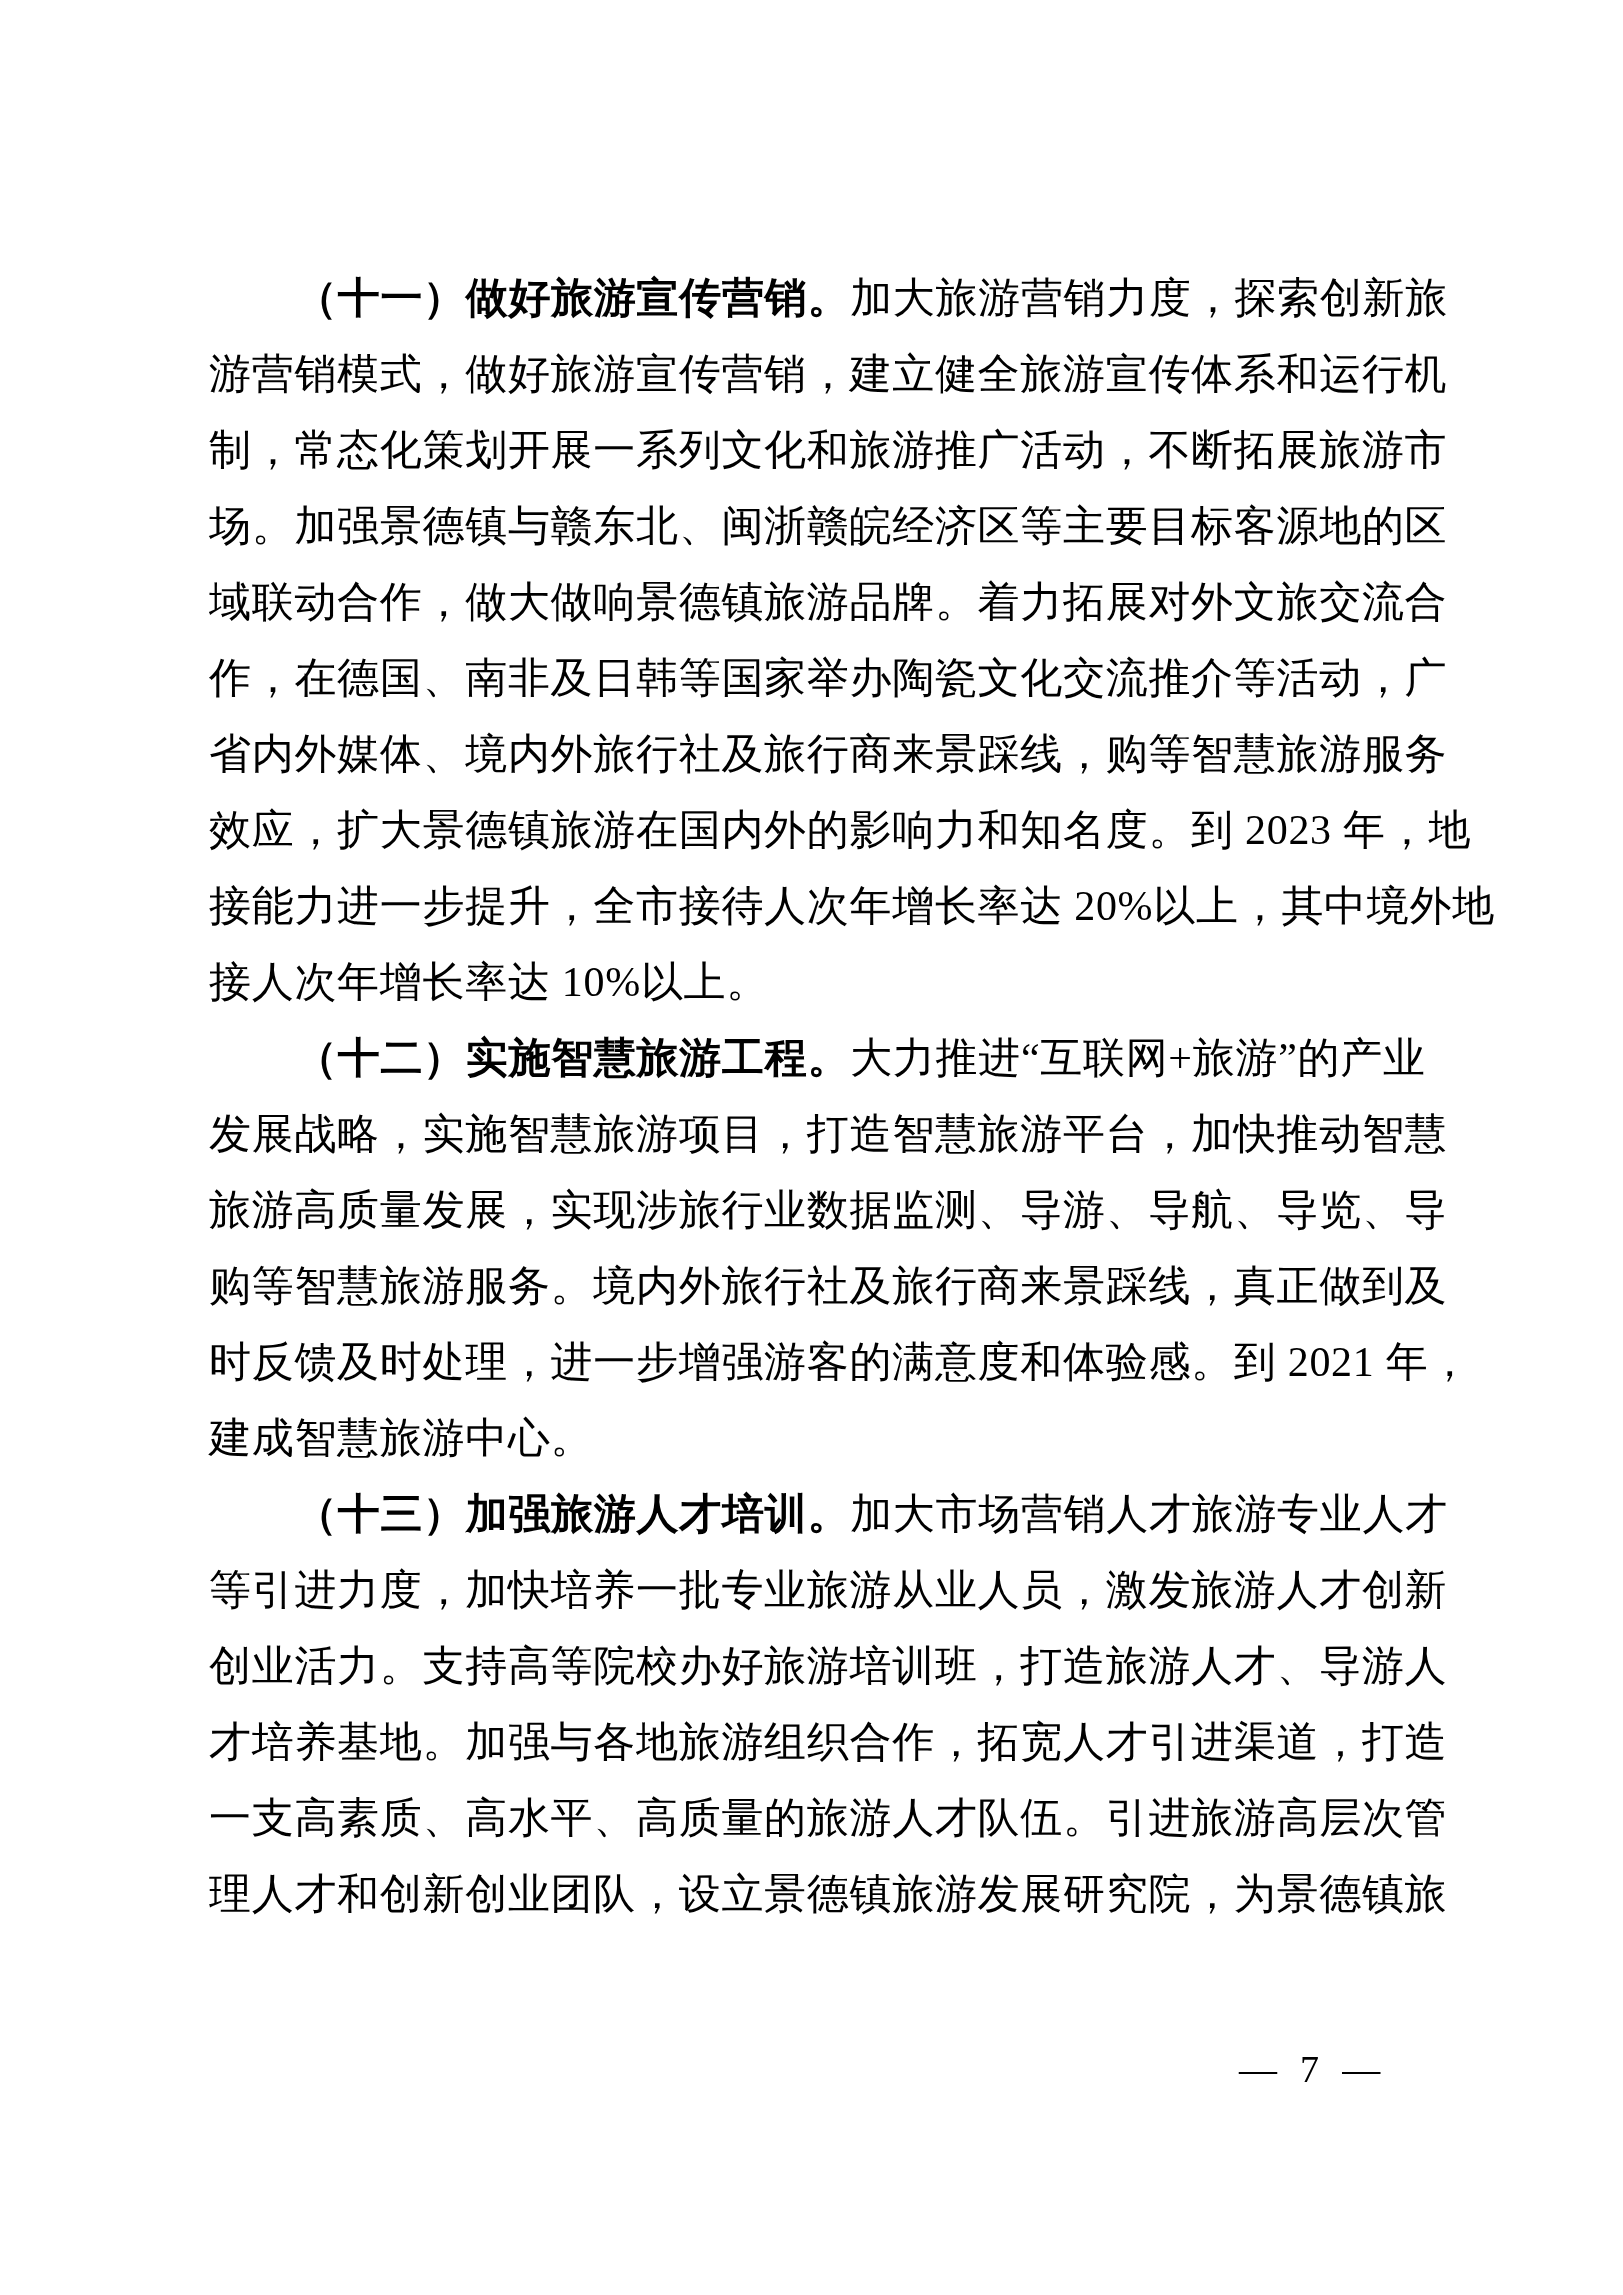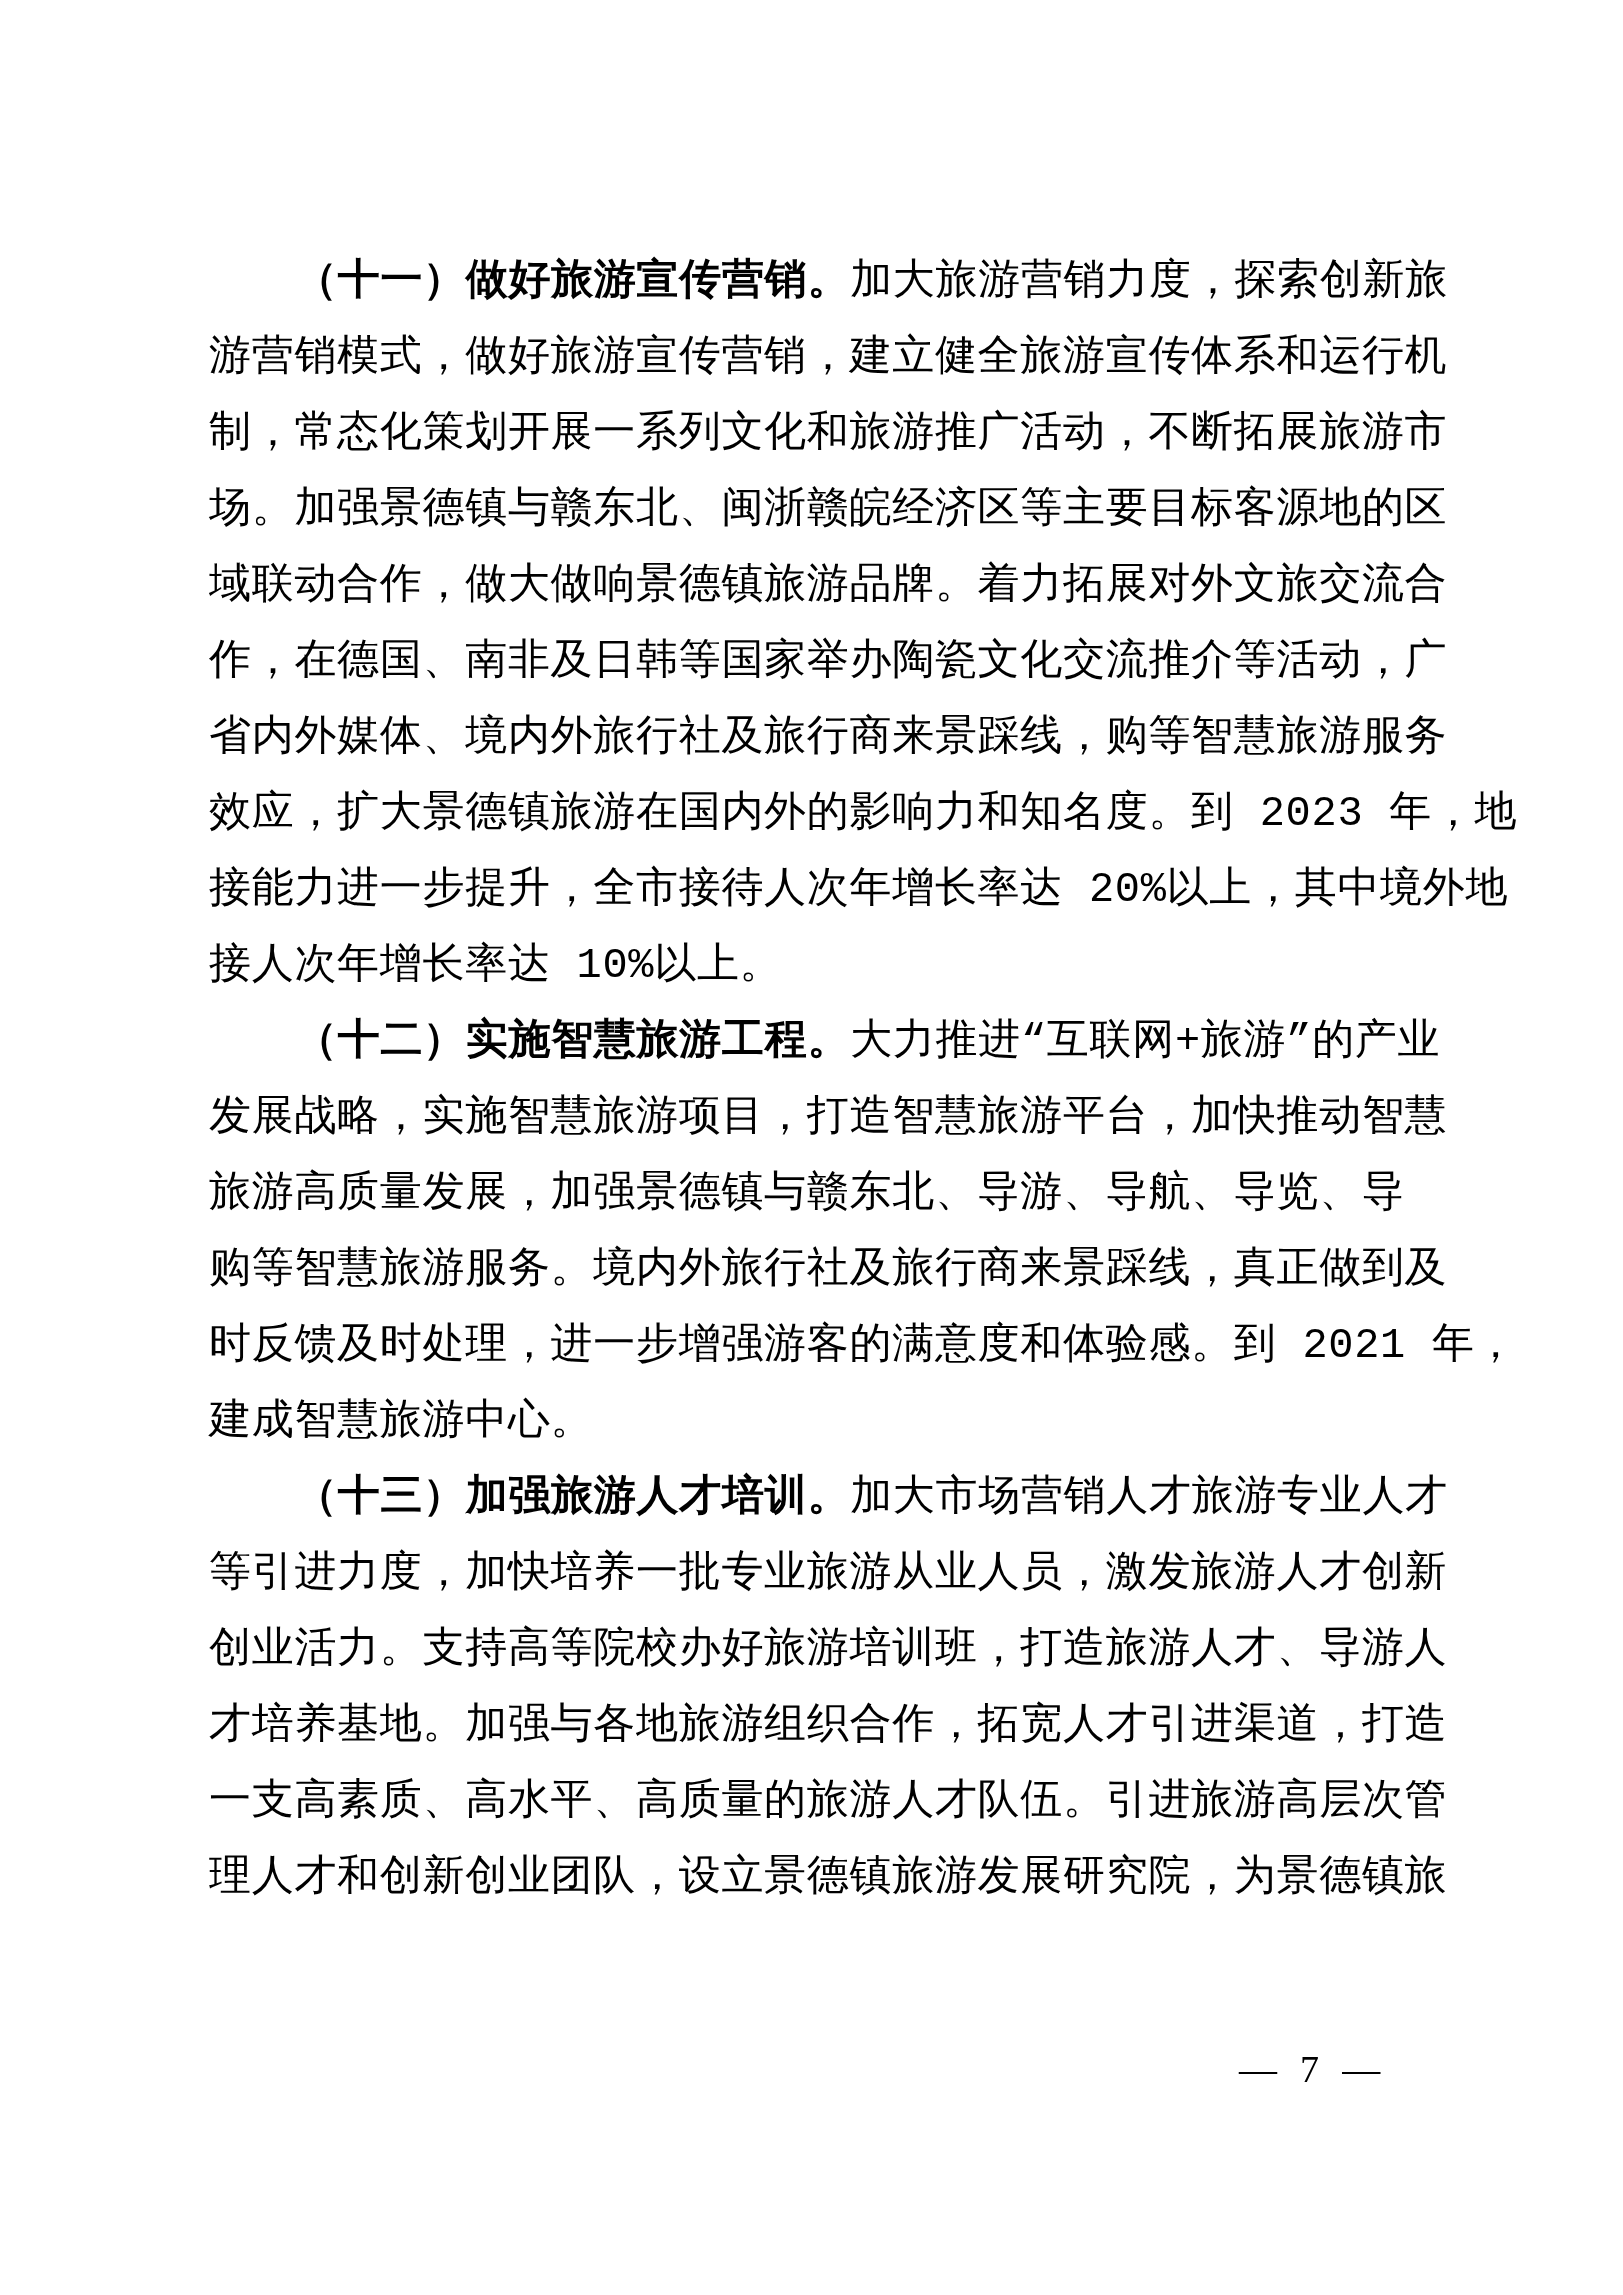--- a/index.html
+++ b/index.html
@@ -12,23 +12,22 @@
     width: 1623px;
     height: 2295px;
     background: #ffffff;
     color: #000000;
     font-family: "Liberation Serif", "DejaVu Serif", serif;
     overflow: hidden;
   }
   .text-block {
     position: absolute;
     left: 209px;
-    top: 244px;
+    top: 260px;
     width: 1208px;
-    font-family: Liberation Mono, monospace;
   }
   .line {
     height: 76px;
     line-height: 76px;
     font-size: 42px;
     letter-spacing: 0.7px;
     white-space: nowrap;
     text-align: left;
   }
   .line.first {
@@ -62,21 +61,21 @@
       <div class="line">作，在德国、南非及日韩等国家举办陶瓷文化交流推介等活动，广</div>
       <div class="line">省内外媒体、境内外旅行社及旅行商来景踩线，购等智慧旅游服务</div>
       <div class="line">效应，扩大景德镇旅游在国内外的影响力和知名度。到 2023 年，地</div>
       <div class="line">接能力进一步提升，全市接待人次年增长率达 20%以上，其中境外地</div>
       <div class="line">接人次年增长率达 10%以上。</div>
     </div>
 
     <div class="para">
       <div class="line first"><span class="hd">（十二）</span><span class="hd">实施智慧旅游工程。</span><span>大力推进“互联网+旅游”的产业</span></div>
       <div class="line">发展战略，实施智慧旅游项目，打造智慧旅游平台，加快推动智慧</div>
-      <div class="line">旅游高质量发展，加强景德镇与赣东北、导游、导航、导览、导</div>
+      <div class="line">旅游高质量发展，实现涉旅行业数据监测、导游、导航、导览、导</div>
       <div class="line">购等智慧旅游服务。境内外旅行社及旅行商来景踩线，真正做到及</div>
       <div class="line">时反馈及时处理，进一步增强游客的满意度和体验感。到 2021 年，</div>
       <div class="line">建成智慧旅游中心。</div>
     </div>
 
     <div class="para">
       <div class="line first"><span class="hd">（十三）</span><span class="hd">加强旅游人才培训。</span><span>加大市场营销人才旅游专业人才</span></div>
       <div class="line">等引进力度，加快培养一批专业旅游从业人员，激发旅游人才创新</div>
       <div class="line">创业活力。支持高等院校办好旅游培训班，打造旅游人才、导游人</div>
       <div class="line">才培养基地。加强与各地旅游组织合作，拓宽人才引进渠道，打造</div>

